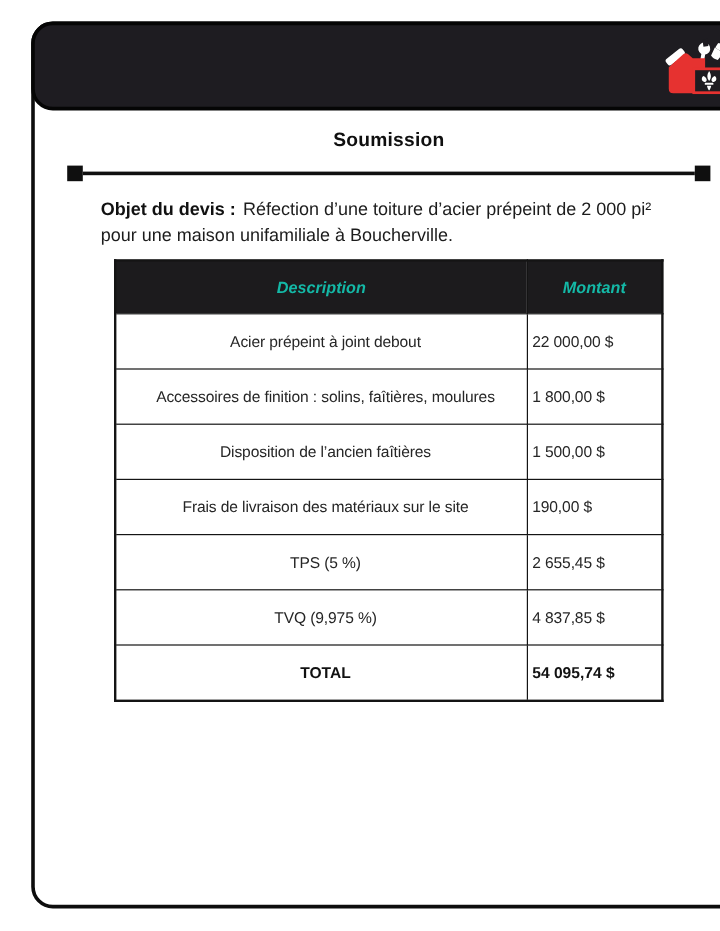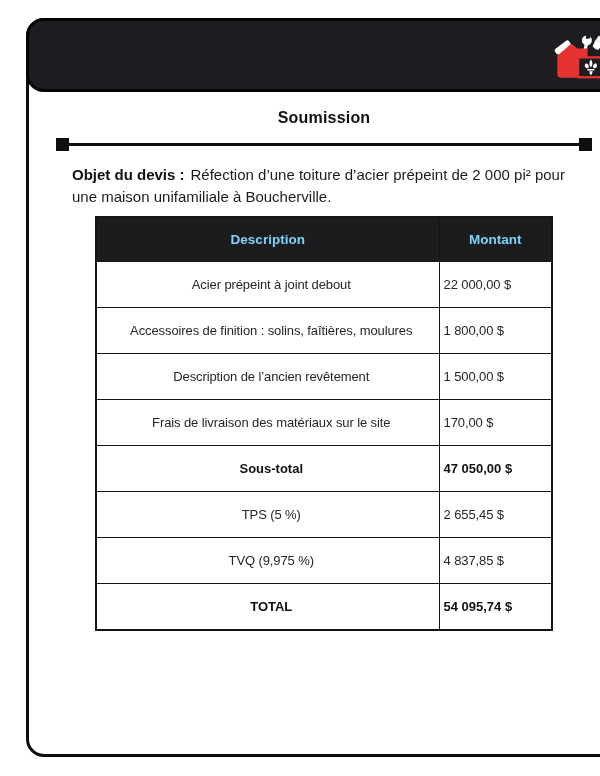--- a/index.html
+++ b/index.html
@@ -35,37 +35,38 @@
     font-size:16px;font-weight:700;color:#0f0f0f;
     letter-spacing:.2px;line-height:21px;
   }
   .divider{
     margin:10px 27px 0 27px;
     display:flex;align-items:center;height:13px;
   }
   .divider .sq{width:13px;height:13px;background:#0f0f0f;flex:0 0 auto;}
   .divider .ln{flex:1;height:3px;background:#0f0f0f;}
   .objet{
-    margin:13px 43px 0 43px;
+    margin:13px 43px 0 55px;
     font-size:15px;line-height:22px;color:#1c1c1c;
   }
   .objet strong{font-weight:700;color:#111;margin-right:6px;}
   table.quote{
     margin:8px auto 0 auto;
     width:456px;
     border-collapse:collapse;
     table-layout:fixed;
     border:2px solid #141414;
   }
   table.quote th{
     background:var(--thead-bg);
-    color:#7dd3fc;
+    color:#14b8a6;
     font-size:13.5px;font-weight:700;
     height:44px;text-align:center;
     border:1.5px solid #141414;
+    font-style:italic;
   }
   table.quote td{
     border:1.5px solid #141414;
     font-size:13px;color:var(--text);
     line-height:17px;letter-spacing:-.1px;
   }
   td.desc-cell{text-align:center;padding:14px 6px 14px 13px;}
   td.amount-cell{text-align:left;padding:14px 11px 14px 4px;white-space:nowrap;}
   tr.bold-row td{font-weight:700;color:#111;letter-spacing:0;}
 </style>
@@ -134,30 +135,26 @@
       <tbody>
           <tr>
             <td class="desc-cell">Acier prépeint à joint debout</td>
             <td class="amount-cell">22 000,00 $</td>
           </tr>
           <tr>
             <td class="desc-cell">Accessoires de finition : solins, faîtières, moulures</td>
             <td class="amount-cell">1 800,00 $</td>
           </tr>
           <tr>
-            <td class="desc-cell">Description de l’ancien revêtement</td>
+            <td class="desc-cell">Disposition de l’ancien faîtières</td>
             <td class="amount-cell">1 500,00 $</td>
           </tr>
           <tr>
             <td class="desc-cell">Frais de livraison des matériaux sur le site</td>
-            <td class="amount-cell">170,00 $</td>
-          </tr>
-          <tr class="bold-row">
-            <td class="desc-cell">Sous-total</td>
-            <td class="amount-cell">47 050,00 $</td>
+            <td class="amount-cell">190,00 $</td>
           </tr>
           <tr>
             <td class="desc-cell">TPS (5 %)</td>
             <td class="amount-cell">2 655,45 $</td>
           </tr>
           <tr>
             <td class="desc-cell">TVQ (9,975 %)</td>
             <td class="amount-cell">4 837,85 $</td>
           </tr>
           <tr class="bold-row">

